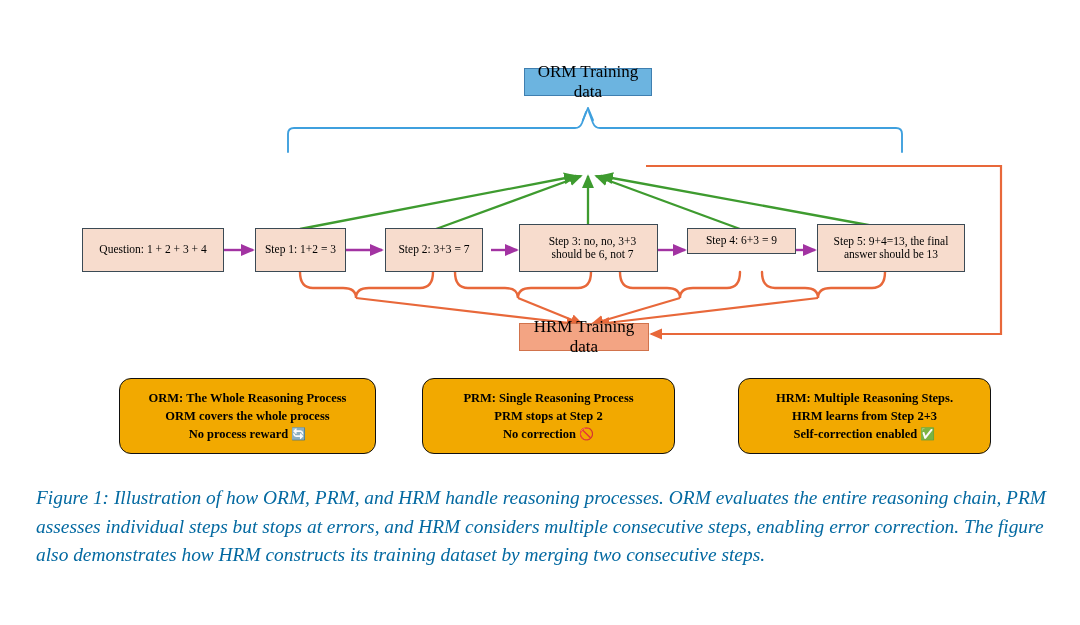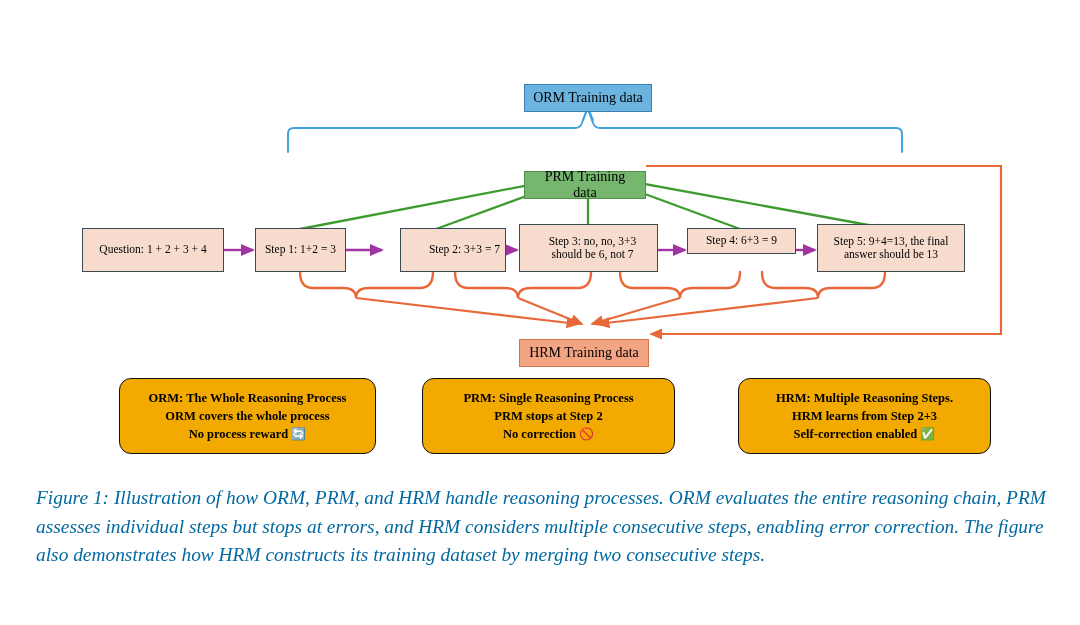--- a/index.html
+++ b/index.html
@@ -20,23 +20,22 @@
     position:absolute;
     box-sizing:border-box;
     display:flex;align-items:center;justify-content:center;
     text-align:center;
     line-height:1.15;
   }
 
   
   .chip{
     border:1px solid #3a5f7d;
-    font-size:14px;
+    font-size:17px;
     padding:13px 8px;
-    margin-top:16px;
   }
   .chip.orm{background:#6CB4E0;border-color:#3f7fb0;}
   .chip.prm{background:#76B66F;border-color:#4e8c49;}
   .chip.hrm{background:#F3A483;border-color:#d1734c;}
 
   
   .step{
     background:#F7DCCD;
     border:1.6px solid #3b4a55;
     font-size:11.5px;
@@ -130,37 +129,34 @@
 
     <g stroke="#E8683A" stroke-width="2.2" fill="none" marker-end="url(#ar-orange)">
       <path d="M646,166 L1001,166 L1001,334 L651,334"></path>
     </g>
   </svg>
 
   <div class="node chip orm" style="left:524px;top:68px;width:128px;height:24px;">
     <span>ORM Training data</span>
   </div>
 
-  <div class="node chip prm" style="left:524px;top:155px;width:122px;height:23px;">
-    <span>PRM Training data</span>
-  </div>
 
   <div class="node chip hrm" style="left:519px;top:323px;width:130px;height:23px;">
     <span>HRM Training data</span>
   </div>
 
   <div class="node step" style="left:82px;top:228px;width:142px;height:44px;">
     <span>Question: 1 + 2 + 3 + 4</span>
   </div>
 
   <div class="node step" style="left:255px;top:228px;width:91px;height:44px;">
     <span>Step 1: 1+2 = 3</span>
   </div>
 
-  <div class="node step" style="left:400px;top:228px;width:106px;height:44px;justify-content:flex-end;">
+  <div class="node step" style="left:385px;top:228px;width:98px;height:44px;">
     <span>Step 2: 3+3 = 7</span>
   </div>
 
   <div class="node step" style="left:519px;top:224px;width:139px;height:48px;flex-direction:column;padding-left:13px;">
     <span>Step 3: no, no, 3+3</span>
     <span>should be 6, not 7</span>
   </div>
 
   <div class="node step" style="left:687px;top:228px;width:109px;height:26px;">
     <span>Step 4: 6+3 = 9</span>

